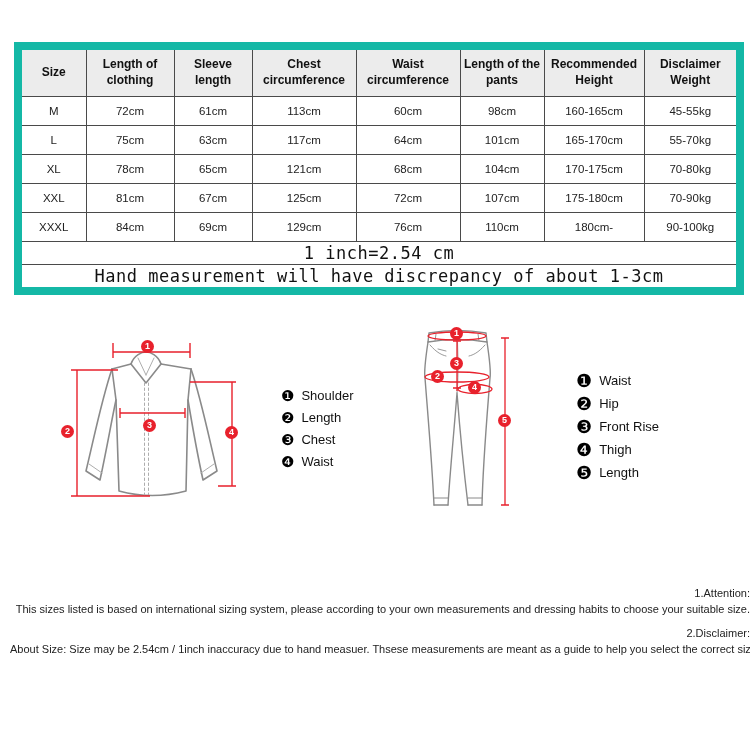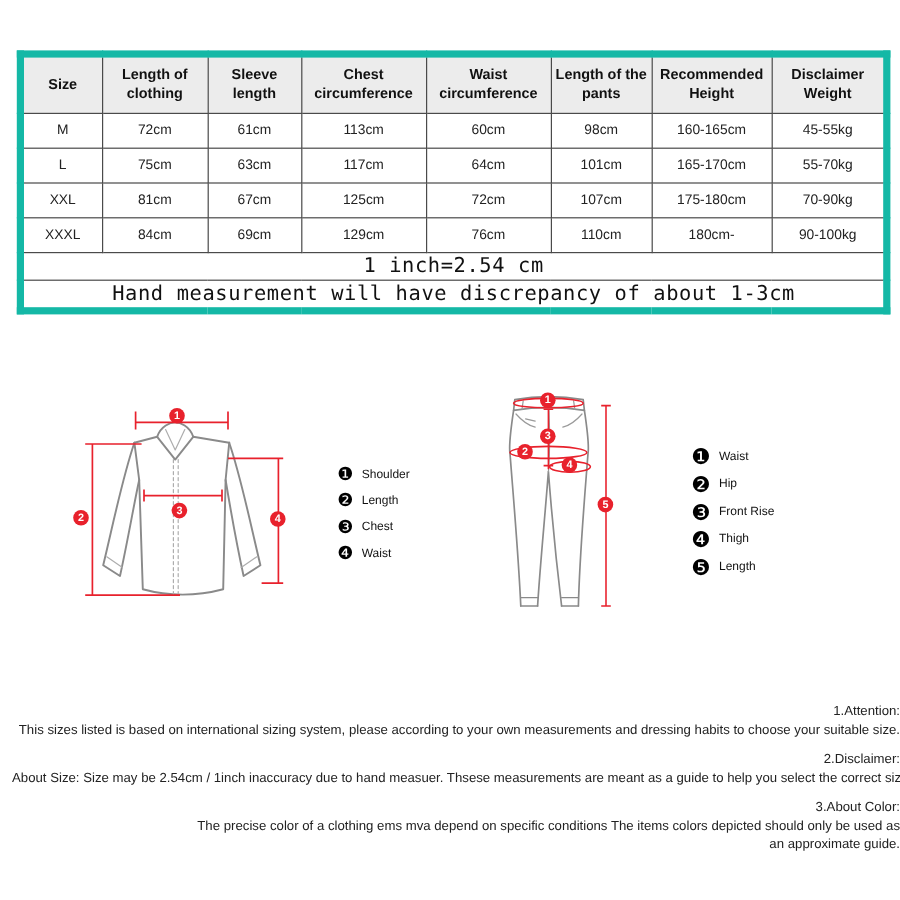--- a/index.html
+++ b/index.html
@@ -6,21 +6,21 @@
   body{
     width:750px;height:750px;background:#ffffff;position:relative;overflow:hidden;
     font-family:"Liberation Sans",sans-serif;color:#1c1c1c;
   }
   .stage{position:absolute;inset:0;}
 
   
   table.size-table{
     position:absolute;left:14px;top:42px;width:722px;
     border-collapse:collapse;table-layout:fixed;
-    border:6px solid #14b8a6;
+    border:8px solid #14b8a6;
   }
   table.size-table th,table.size-table td{
     border:1px solid #4a4a4a;text-align:center;vertical-align:middle;padding:0 2px;
   }
   table.size-table thead th{
     background:#ececec;font-weight:bold;font-size:12px;line-height:1.3;height:46px;color:#111;
   }
   table.size-table tbody td{font-size:11.5px;height:28px;color:#222;}
   table.size-table tr.note-row td{
     height:22px;font-family:"DejaVu Sans Mono","Liberation Mono",monospace;
@@ -32,21 +32,21 @@
   .rmark{
     position:absolute;width:13px;height:13px;border-radius:50%;
     background:#e8212c;color:#fff;font-size:9px;font-weight:bold;
     text-align:center;line-height:13px;z-index:3;
   }
 
   
   .legend{position:absolute;}
   .legend .legend-item{display:flex;align-items:center;}
   .legend .lg{color:#000;margin-right:7px;line-height:1;}
-  .legend .ll{font-size:10px;color:#111;}
+  .legend .ll{font-size:13px;color:#111;}
   .legend-shirt .legend-item{height:22px;}
   .legend-shirt .lg{font-size:15px;}
   .legend-pants .legend-item{height:23px;}
   .legend-pants .lg{font-size:18px;}
 
   
   .notes{position:absolute;left:10px;top:586px;width:740px;font-size:11px;color:#222;text-align:right;}
   .note-sec{margin-bottom:9px;}
   .note-title,.note-line{line-height:15.5px;white-space:nowrap;}
 </style>
@@ -93,20 +93,30 @@
         <td>L</td>
         <td>75cm</td>
         <td>63cm</td>
         <td>117cm</td>
         <td>64cm</td>
         <td>101cm</td>
         <td>165-170cm</td>
         <td>55-70kg</td>
       </tr>
       <tr>
+        <td>XL</td>
+        <td>78cm</td>
+        <td>65cm</td>
+        <td>121cm</td>
+        <td>68cm</td>
+        <td>104cm</td>
+        <td>170-175cm</td>
+        <td>70-80kg</td>
+      </tr>
+      <tr>
         <td>XXL</td>
         <td>81cm</td>
         <td>67cm</td>
         <td>125cm</td>
         <td>72cm</td>
         <td>107cm</td>
         <td>175-180cm</td>
         <td>70-90kg</td>
       </tr>
       <tr>
@@ -229,20 +239,15 @@
 
   <div class="notes">
     <div class="note-sec">
       <div class="note-title">1.Attention:</div>
       <div class="note-line">This sizes listed is based on international sizing system, please according to your own measurements and dressing habits to choose your suitable size.</div>
     </div>
     <div class="note-sec">
       <div class="note-title">2.Disclaimer:</div>
       <div class="note-line">About Size: Size may be 2.54cm / 1inch inaccuracy due to hand measuer. Thsese measurements are meant as a guide to help you select the correct size.</div>
     </div>
-    <div class="note-sec">
-      <div class="note-title">3.About Color:</div>
-      <div class="note-line">The precise color of a clothing ems mva depend on specific conditions The items colors depicted should only be used as</div>
-      <div class="note-line">an approximate guide.</div>
-    </div>
   </div>
 
 </div>
 
 </body></html>

